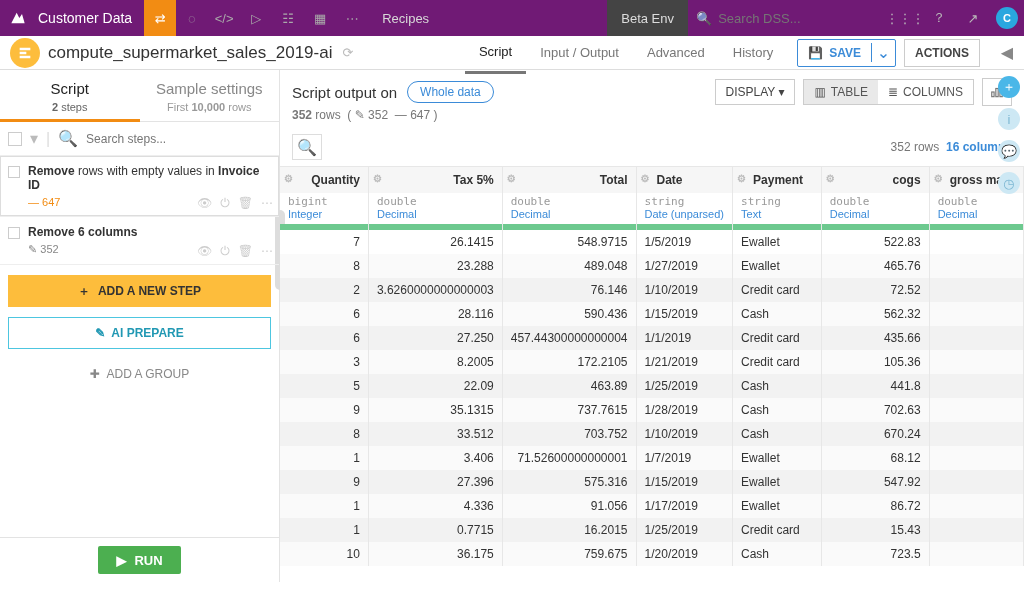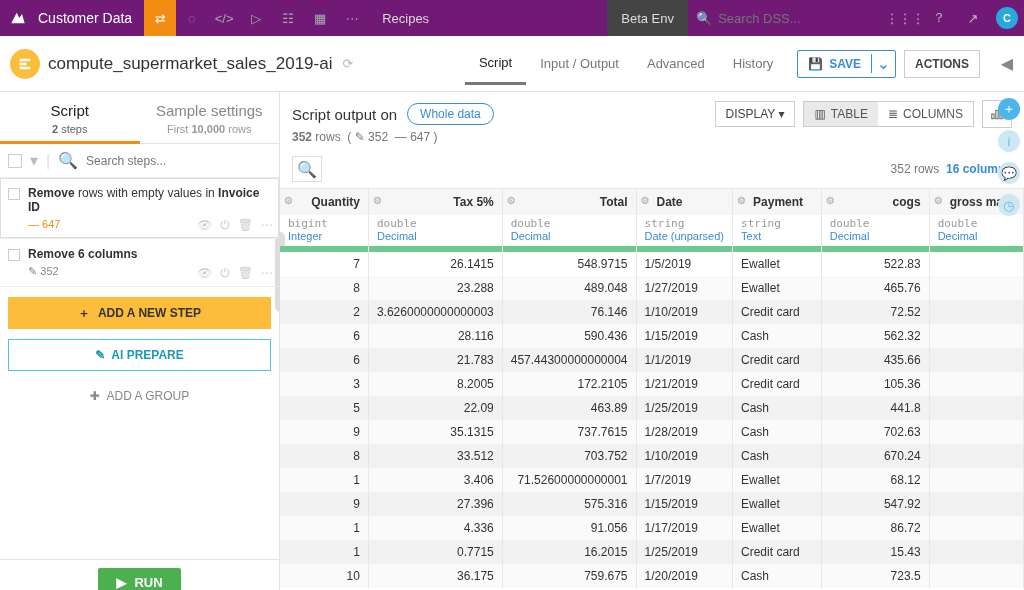--- a/index.html
+++ b/index.html
@@ -13,21 +13,21 @@
   .topbar .icon-strip > div.active { background:#f28c13; color:#fff;}
   .topbar .pipeline-label { padding: 0 14px; color:#d8d8d8;}
   .topbar .spacer { flex:1; }
   .topbar .env { background:#444; height:36px; padding:0 14px; display:flex;align-items:center; color:#ddd;}
   .topbar .search { display:flex; align-items:center; padding:0 8px; color:#999; width:200px;}
   .topbar .search input { background:transparent;border:none;color:#ccc;font-size:13px; outline:none; margin-left:6px; width:140px;}
   .topbar .right-icons{display:flex;align-items:center;}
   .topbar .right-icons > div{width:34px; height:36px; display:flex;align-items:center;justify-content:center; color:#bbb;}
   .avatar{width:22px;height:22px;border-radius:50%;background:#29a7df;color:#fff;display:flex;align-items:center;justify-content:center;font-size:11px;font-weight:600;}
   
-  .recipe-header{height:56px;border-bottom:1px solid #ddd;display:flex;align-items:center;}
+  .recipe-header{height:34px;border-bottom:1px solid #ddd;display:flex;align-items:center;}
   .recipe-header .circle{width:30px;height:30px;border-radius:50%;background:#fdbd3c;margin:0 8px 0 10px;display:flex;align-items:center;justify-content:center;}
   .recipe-header .title{font-size:17px;color:#333;}
   .recipe-header .refresh{color:#bbb;margin-left:10px;font-size:13px;}
   .recipe-header .tabs{margin-left:auto;display:flex;align-items:stretch;height:42px;}
   .recipe-header .tabs .tab{padding:0 14px;display:flex;align-items:center;color:#777;font-size:13px;cursor:pointer;}
   .recipe-header .tabs .tab.active{color:#222;border-bottom:3px solid #777;}
   .recipe-header .btns{display:flex;align-items:center;gap:8px;padding:0 10px;}
   .save-btn{display:flex;align-items:center;border:1px solid #3b8bd8;color:#3b8bd8;height:28px;border-radius:2px;}
   .save-btn .main{padding:0 10px; display:flex;align-items:center;gap:6px;font-weight:600;font-size:12px;}
   .save-btn .drop{border-left:1px solid #3b8bd8;width:24px;display:flex;align-items:center;justify-content:center;}
@@ -320,21 +320,21 @@
               <td class="col-q num">6</td>
               <td class="col-t num">28.116</td>
               <td class="col-tot num">590.436</td>
               <td class="col-d">1/15/2019</td>
               <td class="col-p">Cash</td>
               <td class="col-c num">562.32</td>
               <td class="col-g"></td>
             </tr>
             <tr>
               <td class="col-q num">6</td>
-              <td class="col-t num">21.783</td>
+              <td class="col-t num">27.250</td>
               <td class="col-tot num">457.44300000000004</td>
               <td class="col-d">1/1/2019</td>
               <td class="col-p">Credit card</td>
               <td class="col-c num">435.66</td>
               <td class="col-g"></td>
             </tr>
             <tr>
               <td class="col-q num">3</td>
               <td class="col-t num">8.2005</td>
               <td class="col-tot num">172.2105</td>

